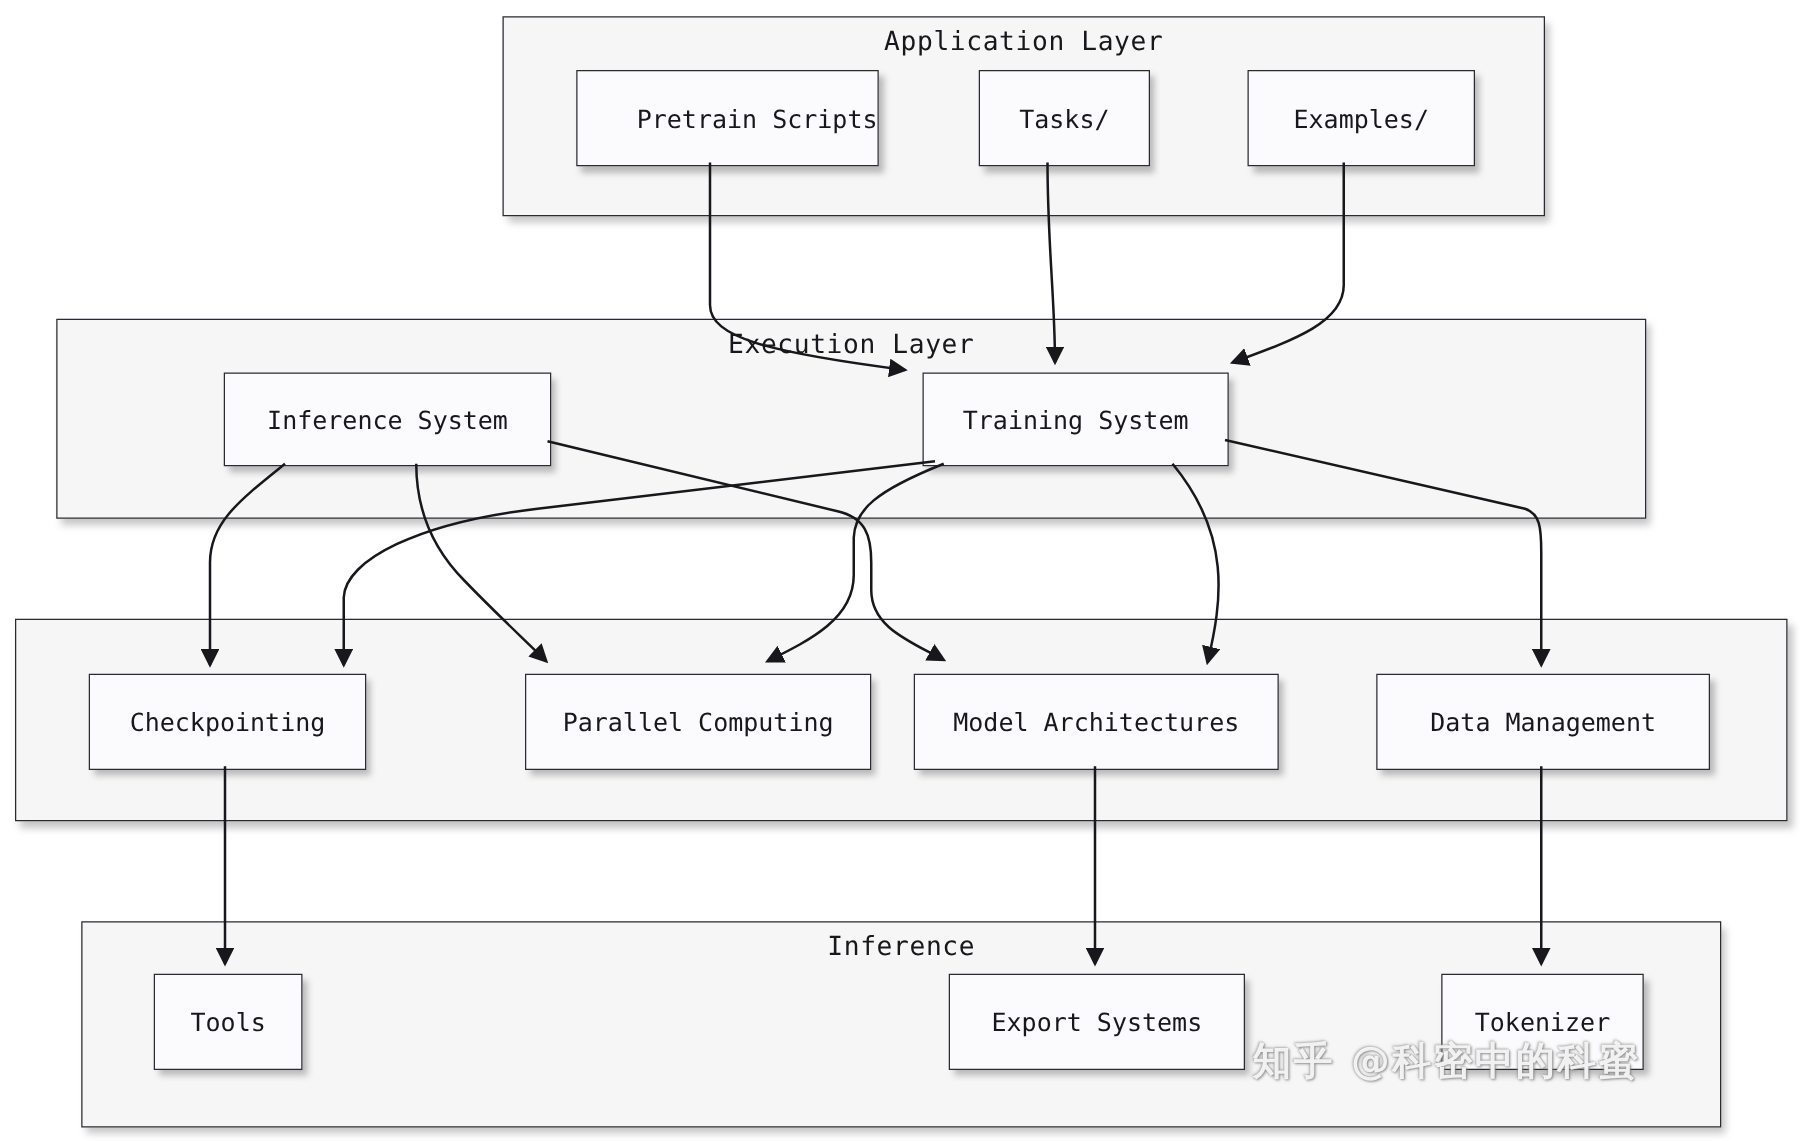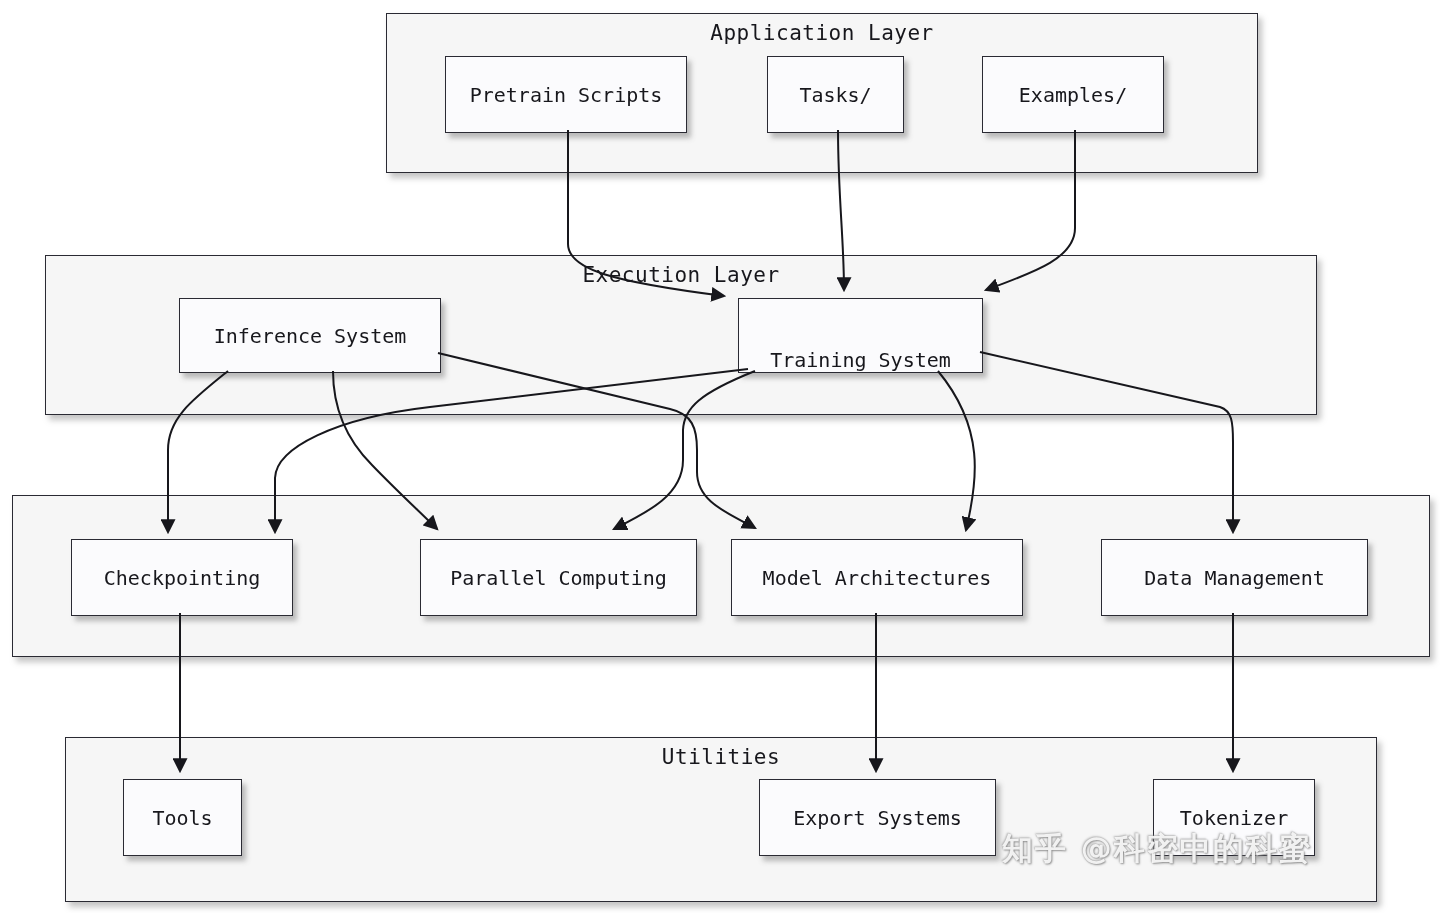--- a/index.html
+++ b/index.html
@@ -66,60 +66,60 @@
     text-shadow: 1px 1px 2px rgba(130,130,130,0.85), -1px -1px 2px rgba(150,150,150,0.55), 0 0 1px rgba(120,120,120,0.6);
     z-index: 6;
     white-space: nowrap;
   }
 </style>
 </head>
 <body>
 
 <div id="canvas">
 
-  <div class="layer" style="left:386px; top:13px; width:832px; height:158px;padding-left:38px;">
+  <div class="layer" style="left:402px; top:13px; width:832px; height:158px;">
     <div class="layer-title">Application Layer</div>
-    <div class="node" style="left:58px; top:42px; width:240px; height:75px;">
+    <div class="node" style="left:58px; top:42px; width:240px; height:75px;justify-content:flex-end;">
       <span>Pretrain Scripts</span>
     </div>
     <div class="node" style="left:380px; top:42px; width:135px; height:75px;">
       <span>Tasks/</span>
     </div>
     <div class="node" style="left:595px; top:42px; width:180px; height:75px;">
       <span>Examples/</span>
     </div>
   </div>
 
   <div class="layer" style="left:45px; top:255px; width:1270px; height:158px;">
     <div class="layer-title">Execution Layer</div>
     <div class="node" style="left:133px; top:42px; width:260px; height:73px;">
       <span>Inference System</span>
     </div>
-    <div class="node" style="left:692px; top:42px; width:243px; height:73px;align-items:flex-end;">
+    <div class="node" style="left:692px; top:42px; width:243px; height:73px;">
       <span>Training System</span>
     </div>
   </div>
 
   <div class="layer" style="left:12px; top:495px; width:1416px; height:160px;">
     <div class="node" style="left:58px; top:43px; width:220px; height:75px;">
       <span>Checkpointing</span>
     </div>
     <div class="node" style="left:360px; top:43px; width:275px; height:75px;margin-left:47px;">
       <span>Parallel Computing</span>
     </div>
     <div class="node" style="left:718px; top:43px; width:290px; height:75px;">
       <span>Model Architectures</span>
     </div>
     <div class="node" style="left:1088px; top:43px; width:265px; height:75px;justify-content:center;">
       <span>Data Management</span>
     </div>
   </div>
 
   <div class="layer" style="left:65px; top:737px; width:1310px; height:163px;">
-    <div class="layer-title">Utilities</div>
+    <div class="layer-title">Inference</div>
     <div class="node" style="left:57px; top:41px; width:117px; height:75px;">
       <span>Tools</span>
     </div>
     <div class="node" style="left:693px; top:41px; width:235px; height:75px;">
       <span>Export Systems</span>
     </div>
     <div class="node" style="left:1087px; top:41px; width:160px; height:75px;">
       <span>Tokenizer</span>
     </div>
   </div>

